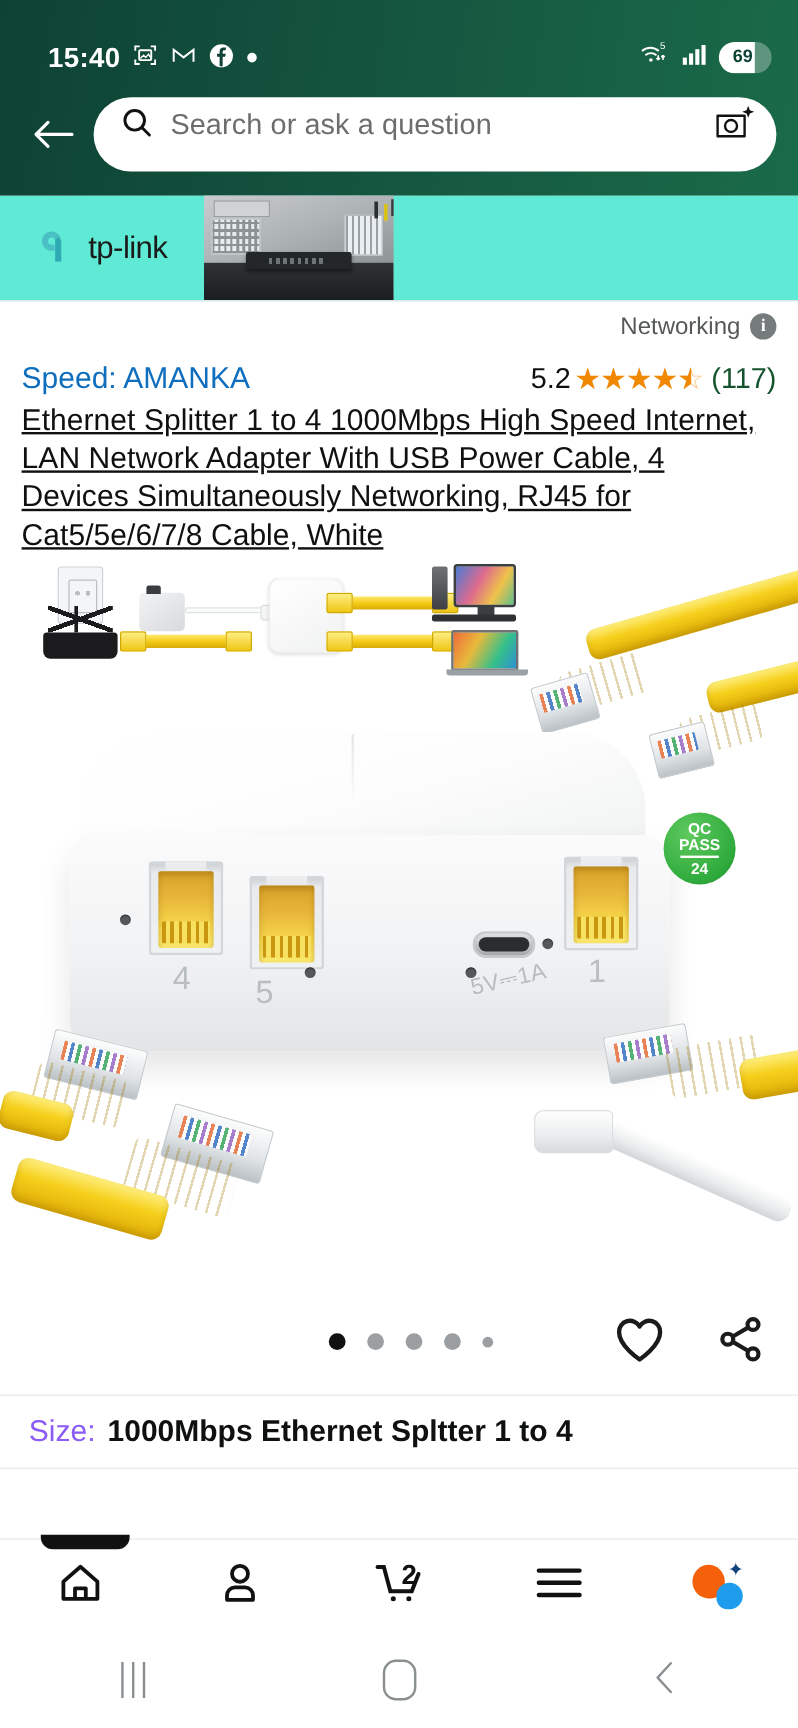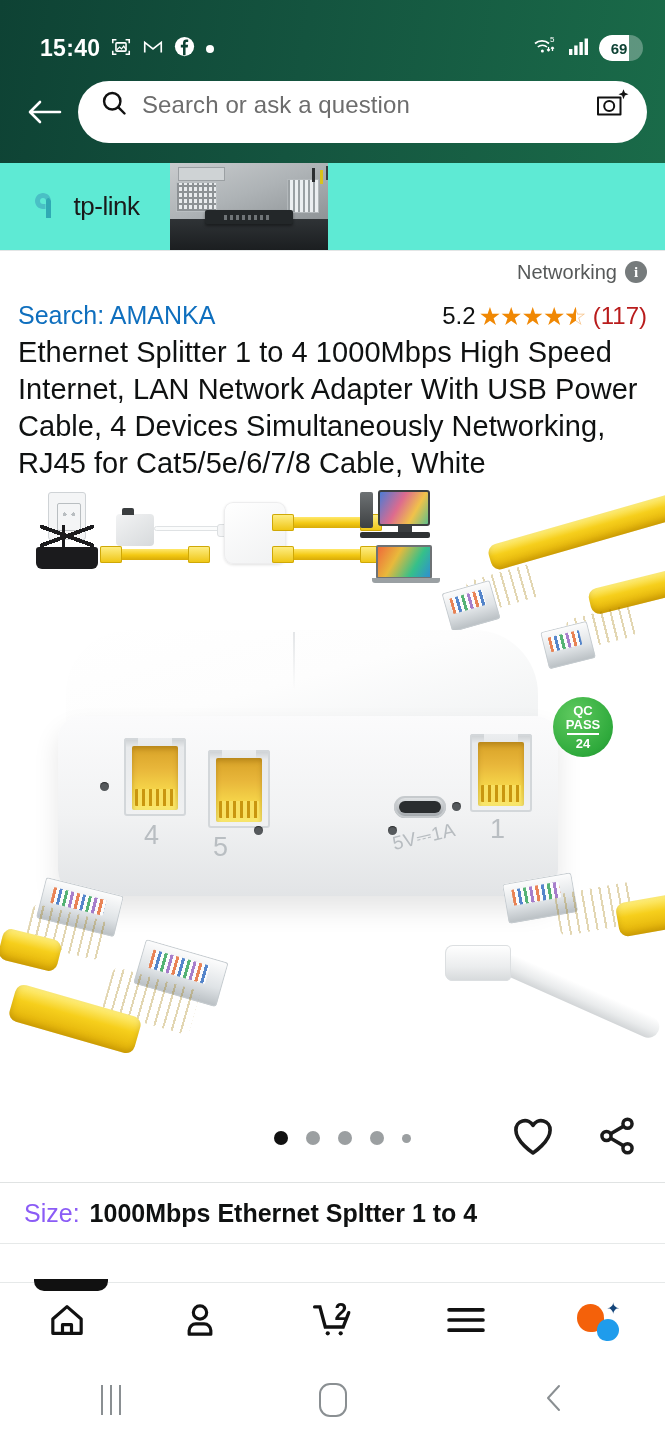--- a/index.html
+++ b/index.html
@@ -120,24 +120,25 @@
   .rate-num { font-size:24px; color:#0f1111; font-weight:400; }
   .stars { display:inline-flex; align-items:center; position:relative; }
   .star { font-size:25px; line-height:1; color:#f08804; letter-spacing:-1px; }
   .halfstar {
     position:relative; display:inline-block; font-size:25px; line-height:1;
     color:#f7c38a;
   }
   .halfstar .front {
     position:absolute; left:0; top:0; width:50%; overflow:hidden; color:#f08804;
   }
-  .rate-count { font-size:24px; color:#b91c1c; margin-left:3px; }
+  .rate-count { font-size:24px; color:#14532d; margin-left:3px; }
   .title {
-    font-size:29px; line-height:1.28; color:#0f1111; margin-top:4px;
+    font-size:25px; line-height:1.28; color:#0f1111; margin-top:4px;
     letter-spacing:.05px;
+    text-decoration:underline;
   }
 
   
   .gallery { position:relative; height:700px; background:#fff; overflow:hidden; }
   .diagram {
     position:absolute; left:28px; top:8px; width:420px; height:100px;
   }
   .d-outlet{
     position:absolute; left:20px; top:2px; width:38px; height:48px;
     background:#f4f5f6; border:1px solid #cfd3d6; border-radius:3px;
@@ -492,21 +493,21 @@
     </div>
   </div>
 
   <div class="sponsored">
     <span>Networking</span>
     <span class="info-i">i</span>
   </div>
 
   <div class="pinfo">
     <div class="brandrow">
-      <a class="brand">Search: AMANKA</a>
+      <a class="brand">Speed: AMANKA</a>
       <div class="ratewrap">
         <span class="rate-num">5.2</span>
         <span class="stars">
           <span class="star">★</span>
             <span class="star">★</span>
             <span class="star">★</span>
             <span class="star">★</span>
           <span class="halfstar">☆<span class="front">★</span></span>
         </span>
         <span class="rate-count">(117)</span>

